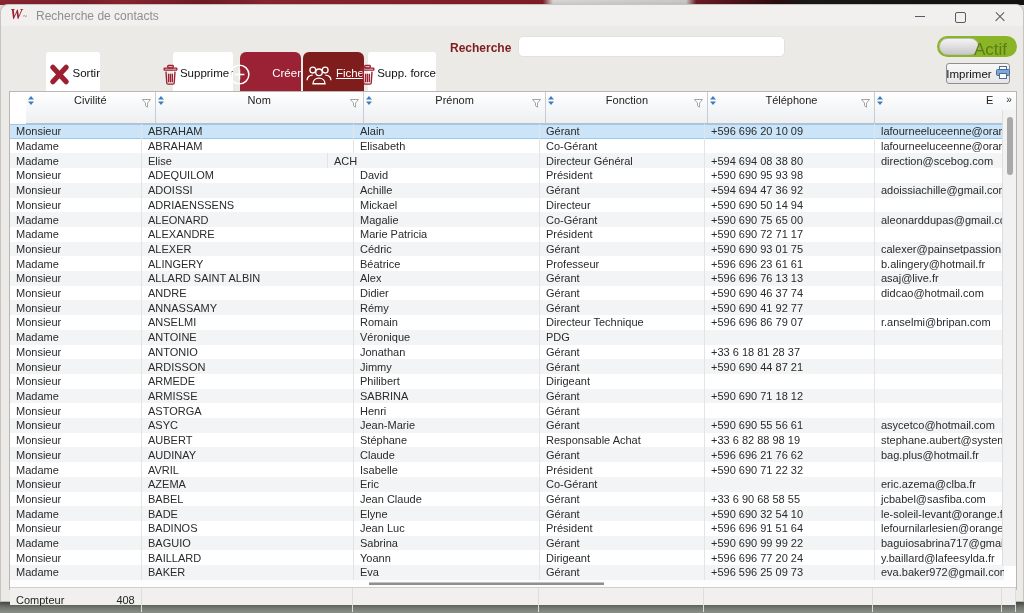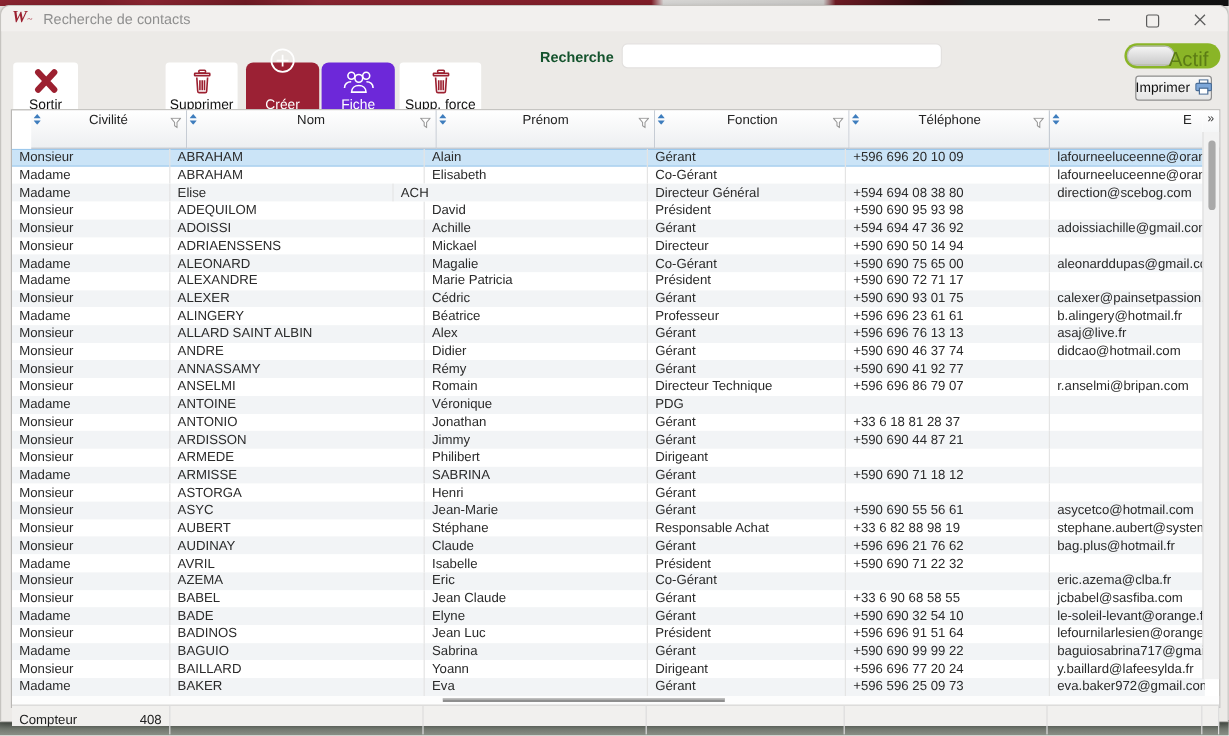--- a/index.html
+++ b/index.html
@@ -23,28 +23,28 @@
   .title-text { color:#8f8f8f; font-size:12px; margin-left:9px; }
   .win-controls { margin-left:auto; display:flex; align-items:center; gap:24px; padding-right:6px; }
   .wc { width:16px; height:14px; position:relative; cursor:default; }
   .wc-min::after { content:""; position:absolute; left:3px; top:7px; width:10px; height:1px; background:#5a5a5a; }
   .wc-max::after { content:""; position:absolute; left:3px; top:3px; width:9px; height:9px; border:1px solid #5a5a5a; border-radius:2px; }
   .wc-close::before,.wc-close::after { content:""; position:absolute; left:2px; top:7px; width:12px; height:1.4px; background:#5a5a5a; }
   .wc-close::before { transform:rotate(45deg);} .wc-close::after { transform:rotate(-45deg);}
 
   
   .toolbar { position:relative; height:65px; }
-  .tbtn { position:absolute; display:flex; flex-direction:column; align-items:center; justify-content:flex-end;
-    background:#fff; border-radius:3px; font-size:11.5px; color:#111; cursor:pointer; }
+  .tbtn { position:absolute; display:flex; align-items:center; justify-content:flex-end;
+    background:#fff; border-radius:3px; font-size:11.5px; color:#111; cursor:pointer;margin-left:35px; }
   .tbtn .ic { flex:1; display:flex; align-items:center; justify-content:center; }
   .tbtn .lbl { padding-bottom:3px; line-height:11px; white-space:nowrap; }
   .tbtn-red { background:#9b2134; color:#fff; border-radius:6px;gap:20px; }
-  .tbtn-red2 { background:#6d28d9; color:#fff; border-radius:6px; }
-
-  .search-label { position:absolute; left:449px; top:15px; font-size:12px; font-weight:bold; color:#14532d; }
+  .tbtn-red2 { background:#7f1d1d; color:#fff; border-radius:6px;text-decoration:underline; }
+
+  .search-label { position:absolute; left:449px; top:15px; font-size:12px; font-weight:bold; color:#7f1d1d; }
   .search-input { position:absolute; left:517px; top:10px; width:267px; height:21px; border:1px solid #e3e1df;
     border-radius:5px; background:#fff; font-size:12px; padding:0 8px; outline:none; font-family:inherit; }
 
   .toggle { position:absolute; left:936px; top:10px; width:80px; height:21px; border-radius:11px; background:#8ab527; cursor:pointer; }
   .toggle .knob { position:absolute; left:2px; top:2px; width:40px; height:17px; border-radius:9px;
     background:linear-gradient(180deg,#f4f4f4,#c9c9c9); border:1px solid #bdbdbd; }
   .toggle .tlabel { position:absolute; right:10px; top:4px; font-size:17px; color:#5c7c15; }
 
   .print-btn { position:absolute; left:945px; top:37px; width:64px; height:21px; display:flex; align-items:center; justify-content:center;
     gap:4px; background:linear-gradient(180deg,#f8f8f8,#e6e6e6); border:1px solid #8f8f8f; border-radius:3px; font-size:11.5px; color:#111; cursor:pointer; }

